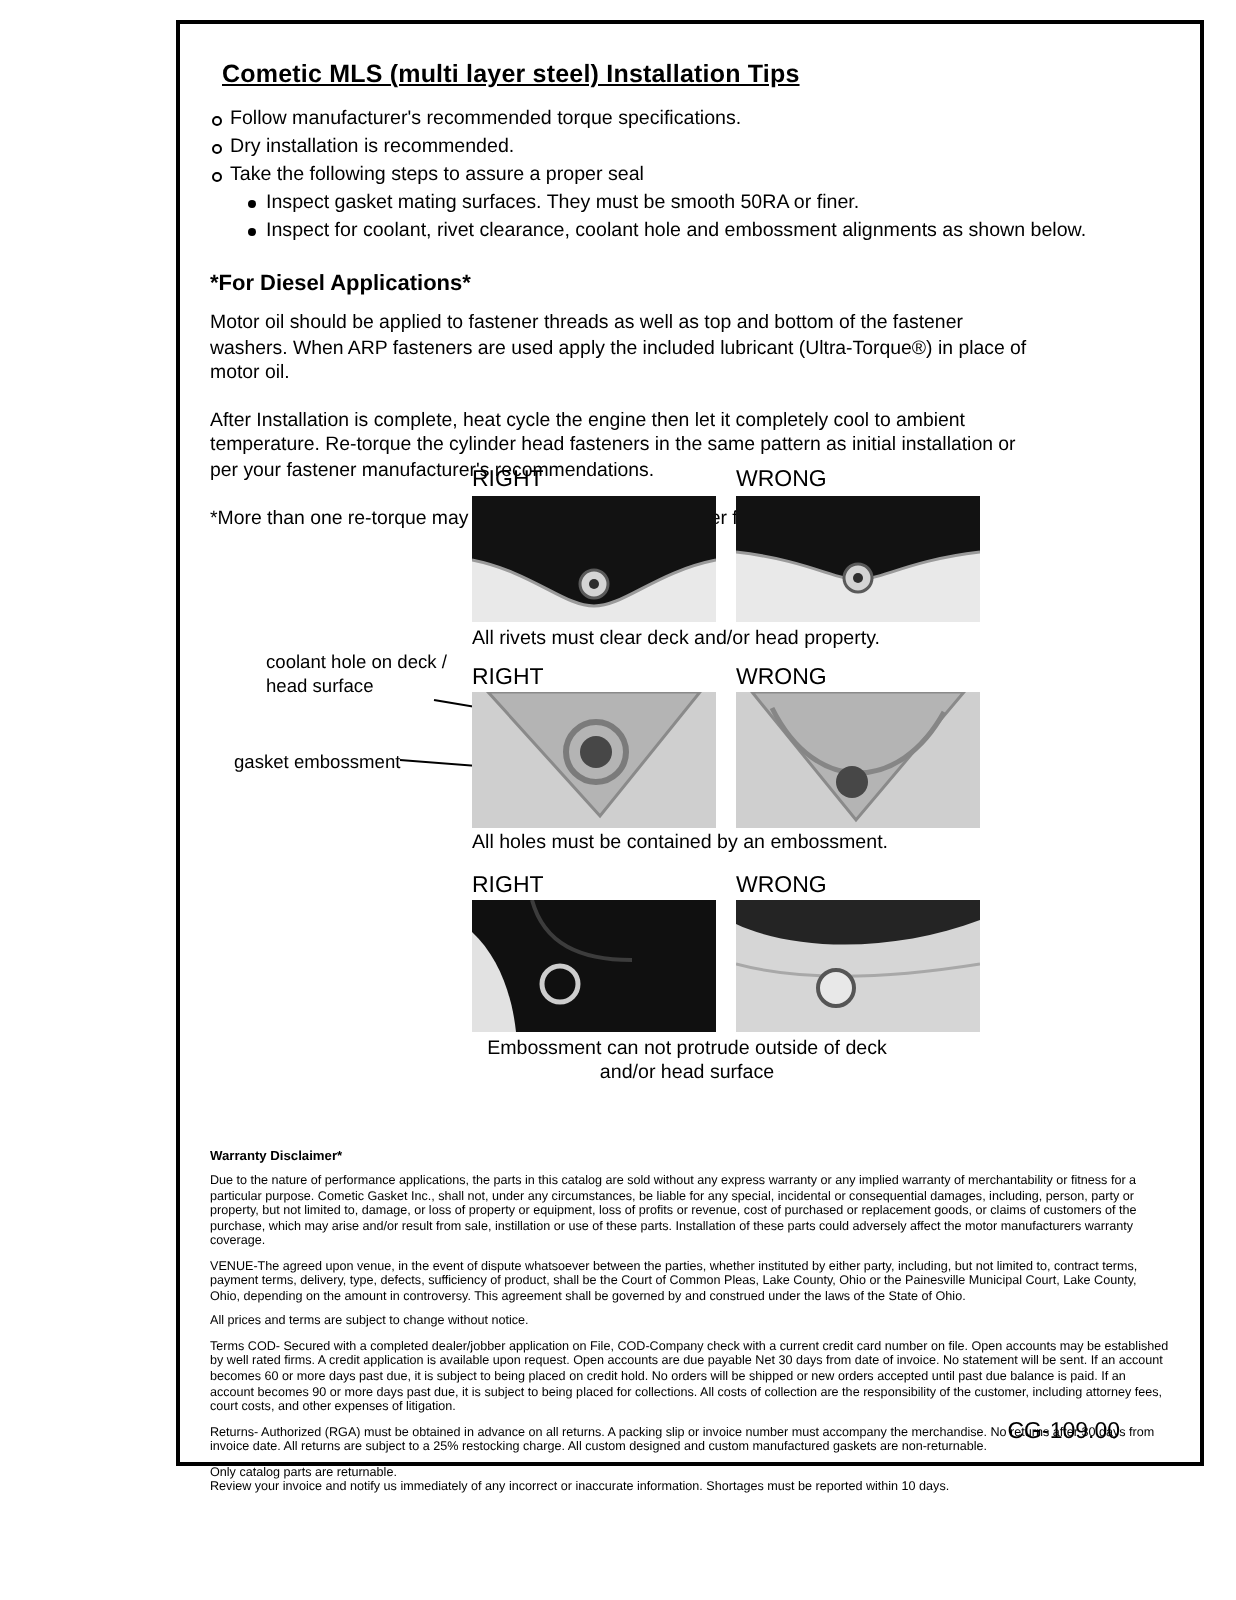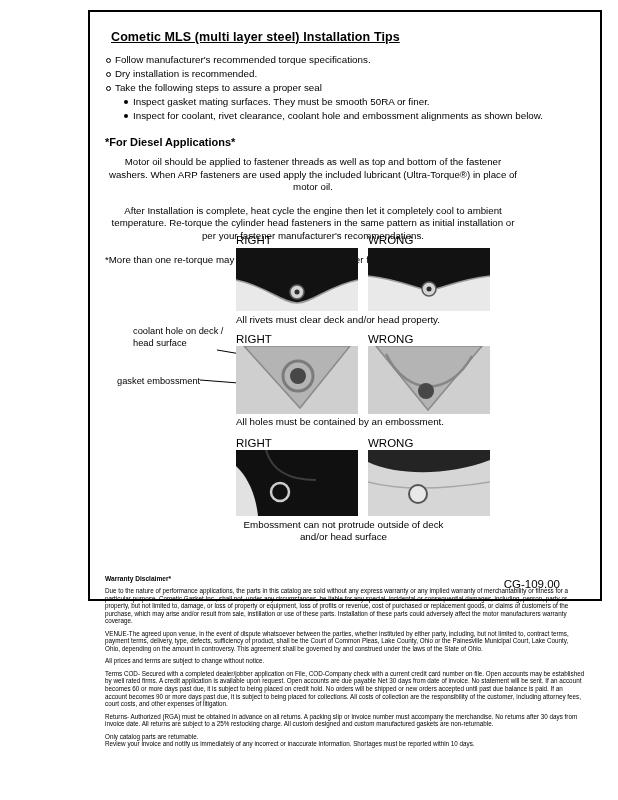--- a/index.html
+++ b/index.html
@@ -3,42 +3,42 @@
 <meta charset="utf-8">
 <style>
   html,body { margin:0; padding:0; }
   body {
     width:618px; height:800px; position:relative;
     background:#ffffff; color:#000;
     font-family:"Liberation Sans", sans-serif;
     overflow:hidden;
   }
   .page {
-    position:absolute; left:88px; top:10px; width:514px; height:591px;
+    position:absolute; left:88px; top:10px; width:514px; height:723px;
     border:2px solid #000; box-sizing:border-box;
     padding:14px 6px 0 15px;
   }
   .title {
     font-size:12.5px; font-weight:bold; text-decoration:underline;
     margin:4px 0 10px 6px; letter-spacing:.1px;
   }
   .main-bullets { list-style:none; margin:0; padding:0; font-size:9.8px; }
   .main-bullets > li { position:relative; padding-left:10px; margin-bottom:3px; }
   .main-bullets > li::before {
     content:""; position:absolute; left:1px; top:3.5px;
     width:3px; height:3px; border:1px solid #000; border-radius:50%;
   }
   .sub-bullets { list-style:none; margin:2px 0 0 0; padding:0; font-size:9.8px; }
   .sub-bullets > li { position:relative; padding-left:28px; margin-bottom:3px; }
   .sub-bullets > li::before {
     content:""; position:absolute; left:19px; top:3.5px;
     width:4px; height:4px; background:#000; border-radius:50%;
   }
   .diesel-heading { font-size:11px; font-weight:bold; margin:15px 0 8px 0; }
-  .para { font-size:9.7px; line-height:1.3; margin:0 0 11px 0; width:416px;text-align:center; }
+  .para { font-size:9.7px; line-height:1.3; margin:0 0 11px 0; width:416px; }
   .note { font-size:9.7px; margin:2px 0 0 0; }
 
   .diagram-area { position:absolute; left:15px; top:222px; width:484px; height:320px; }
   .dg-label { position:absolute; font-size:11.5px; width:122px; text-align:left; }
   .dg-img { position:absolute; width:122px; display:block; }
   .dg-img svg { display:block; width:122px; }
   .dg-caption { position:absolute; font-size:9.8px; line-height:1.25; }
   .side-label { position:absolute; font-size:9.3px; line-height:1.25; }
   .leader-lines { position:absolute; left:0; top:100px; }
 

